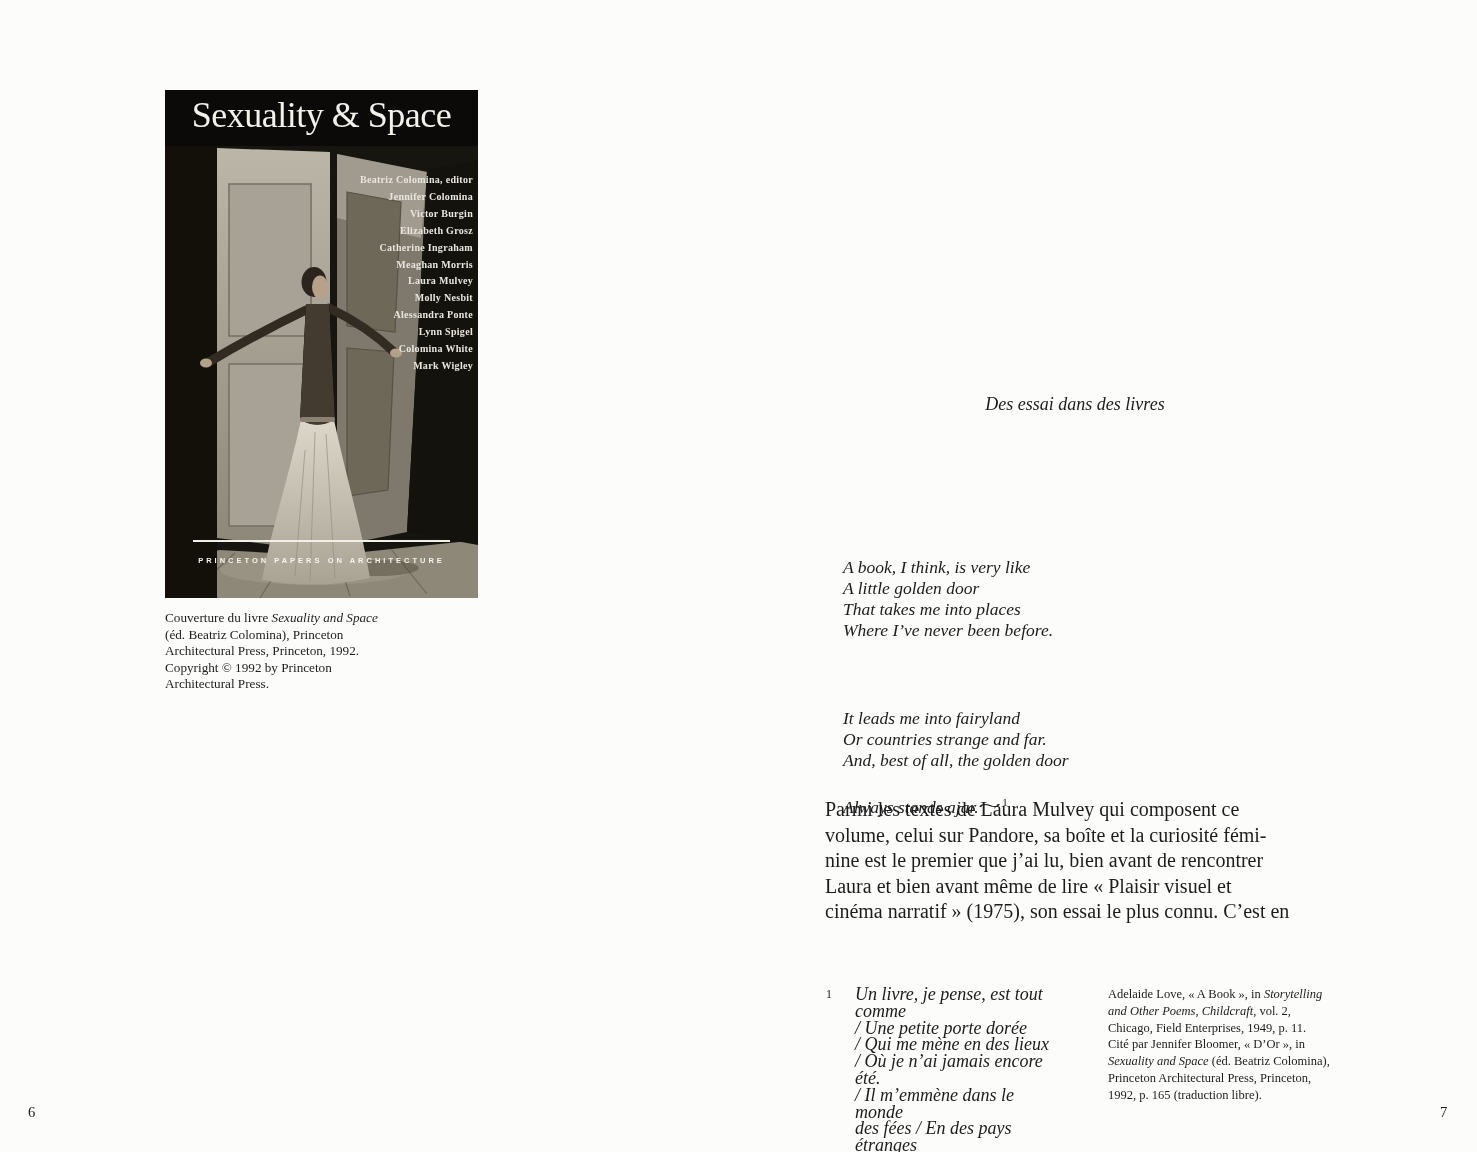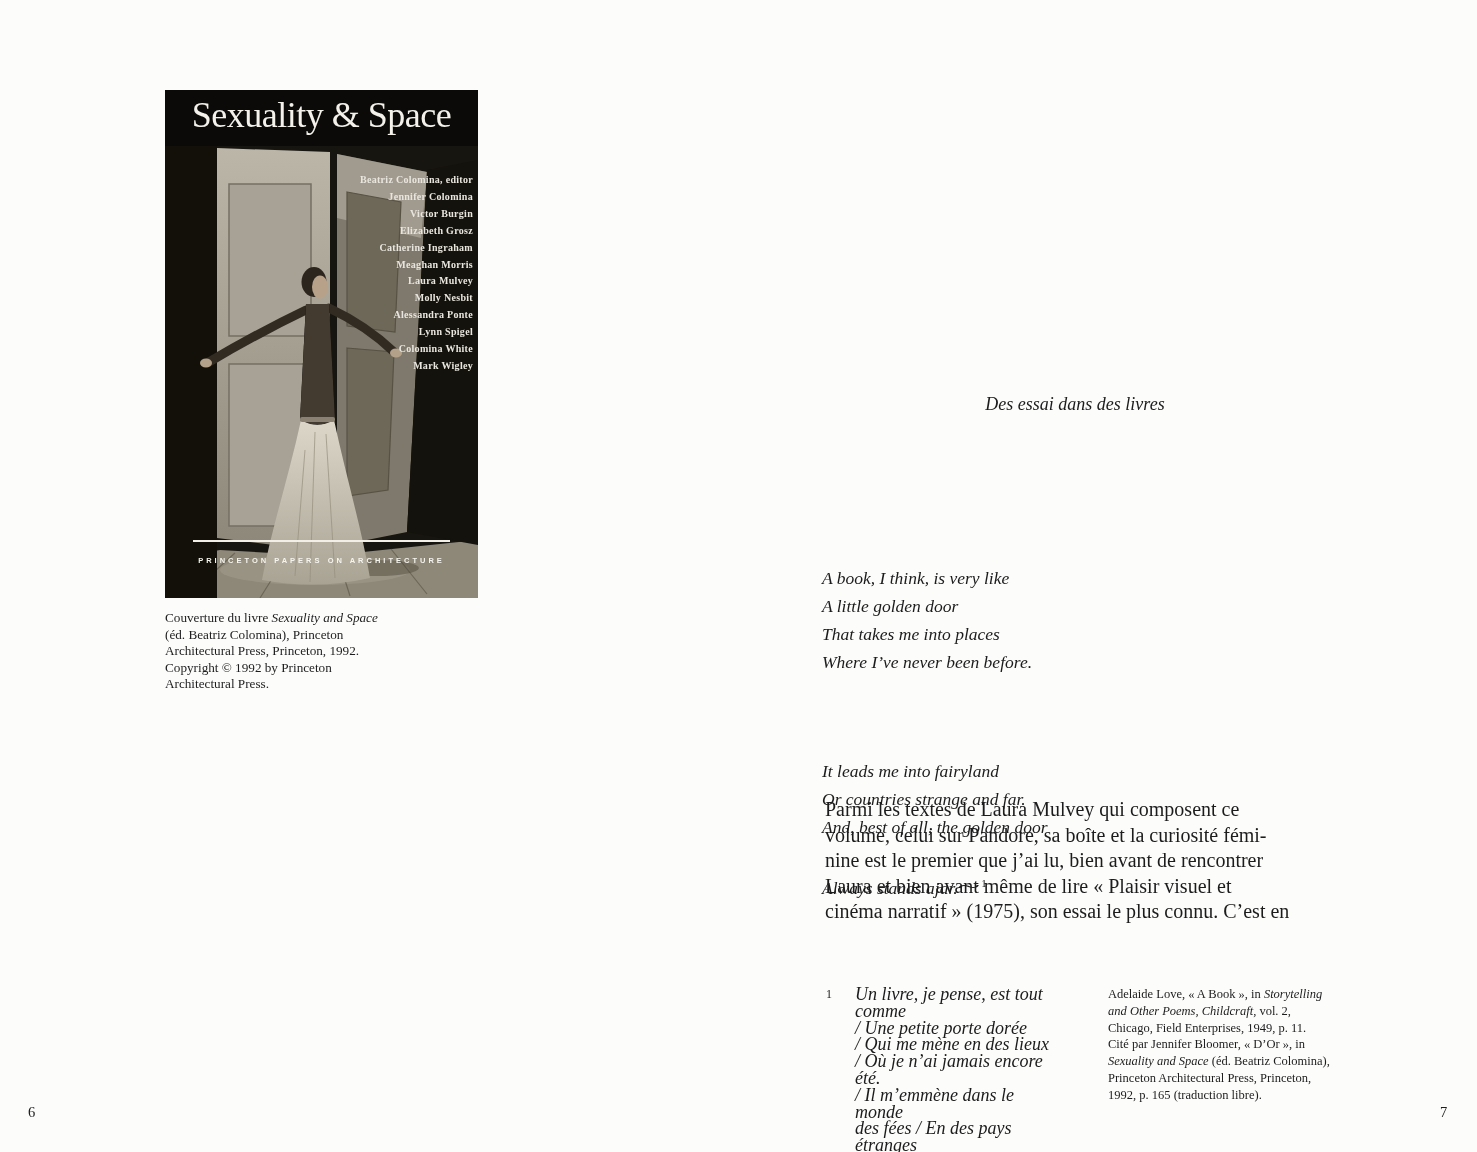--- a/index.html
+++ b/index.html
@@ -78,24 +78,24 @@
   .heading {
     left: 825px; top: 392px;
     width: 500px;
     text-align: center;
     font-size: 18px;
     line-height: 25px;
   }
   .heading .title-line { font-style: italic; }
 
   .poem {
-    left: 822px; top: 536px;
+    left: 843px; top: 536px;
     font-size: 17.5px;
     font-style: italic;
-    line-height: 28px;
+    line-height: 21px;
     white-space: pre-line;
   }
   .poem-stanza2 { margin-top: 24.6px; }
   .poem-lastline { white-space: nowrap; }
   .swash {
     display: inline-block;
     transform: scaleX(2.4) translateY(-1px);
     margin: 0 8px 0 6px;
     font-style: normal;
   }

